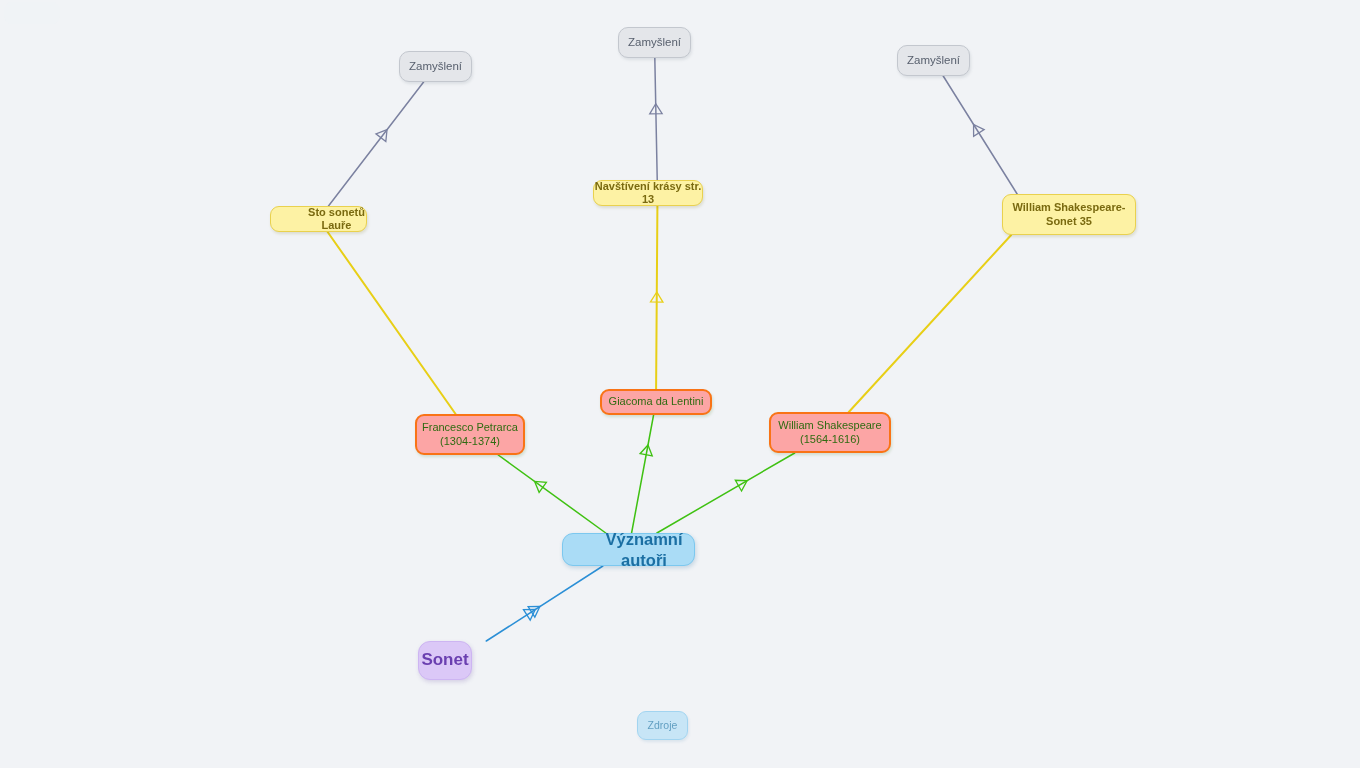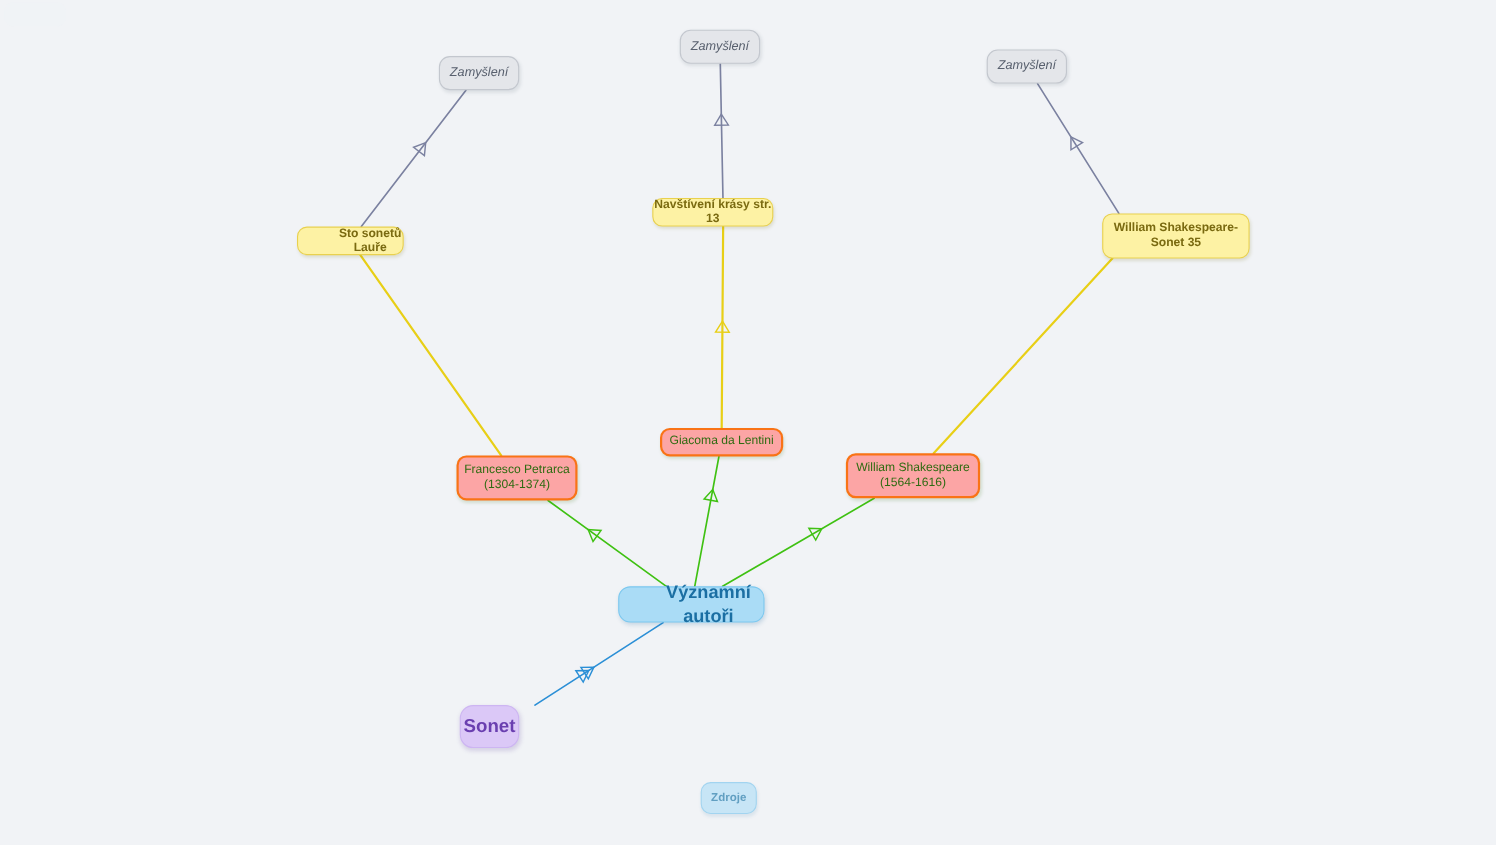--- a/index.html
+++ b/index.html
@@ -37,21 +37,20 @@
 
   
   .n-gray {
     background: #e4e6ea;
     border: 1px solid #c3c7ce;
     color: #58606e;
     font-size: 11.5px;
     font-weight: 400;
     border-radius: 10px;
     box-shadow: 1px 2px 3px rgba(80,90,110,0.13);
-    font-style: italic;
   }
 
   
   .n-yellow {
     background: #fdf2a4;
     border: 1px solid #e9d14e;
     color: #7a6a10;
     font-size: 11px;
     font-weight: 700;
     border-radius: 9px;
@@ -91,21 +90,21 @@
     border-radius: 12px;
     box-shadow: 1px 2px 4px rgba(100,70,160,0.20);
   }
 
   
   .n-paleblue {
     background: #b8e0f7;
     border: 1px solid #84c9ee;
     color: #2b7fae;
     font-size: 10.5px;
-    font-weight: 700;
+    font-weight: 400;
     border-radius: 9px;
     opacity: 0.72;
     box-shadow: 1px 2px 3px rgba(40,110,160,0.16);
   }
 
   .ghost {
     position: absolute;
     left: 4px;
     top: 2px;
     width: 56px;

